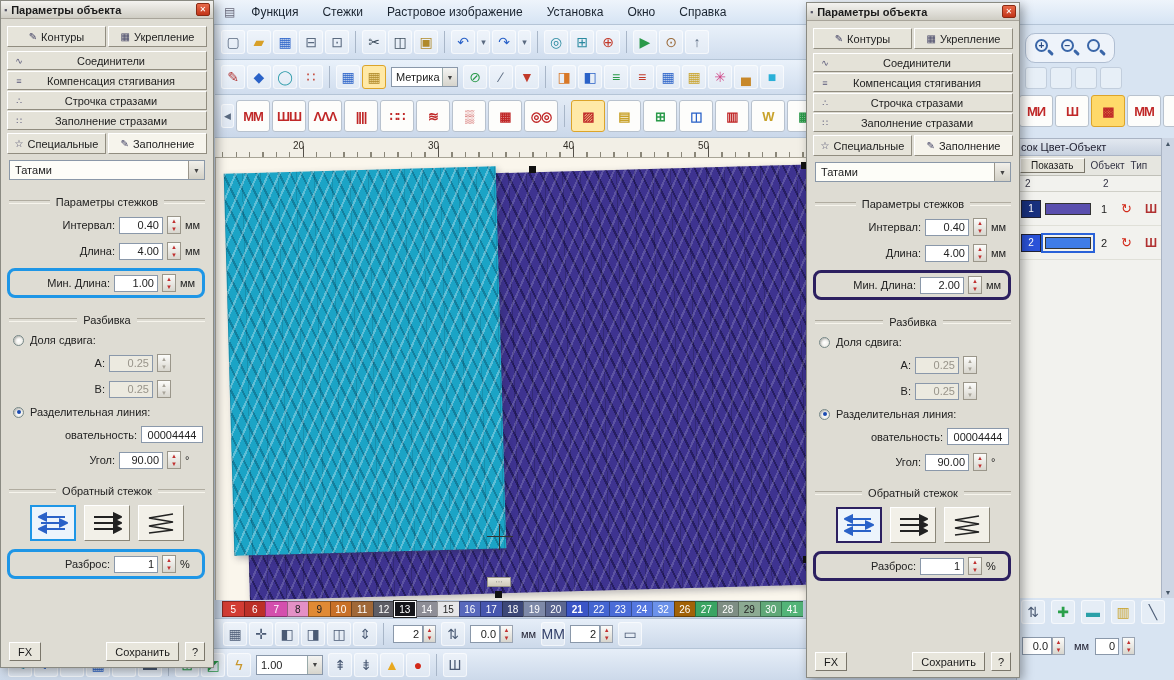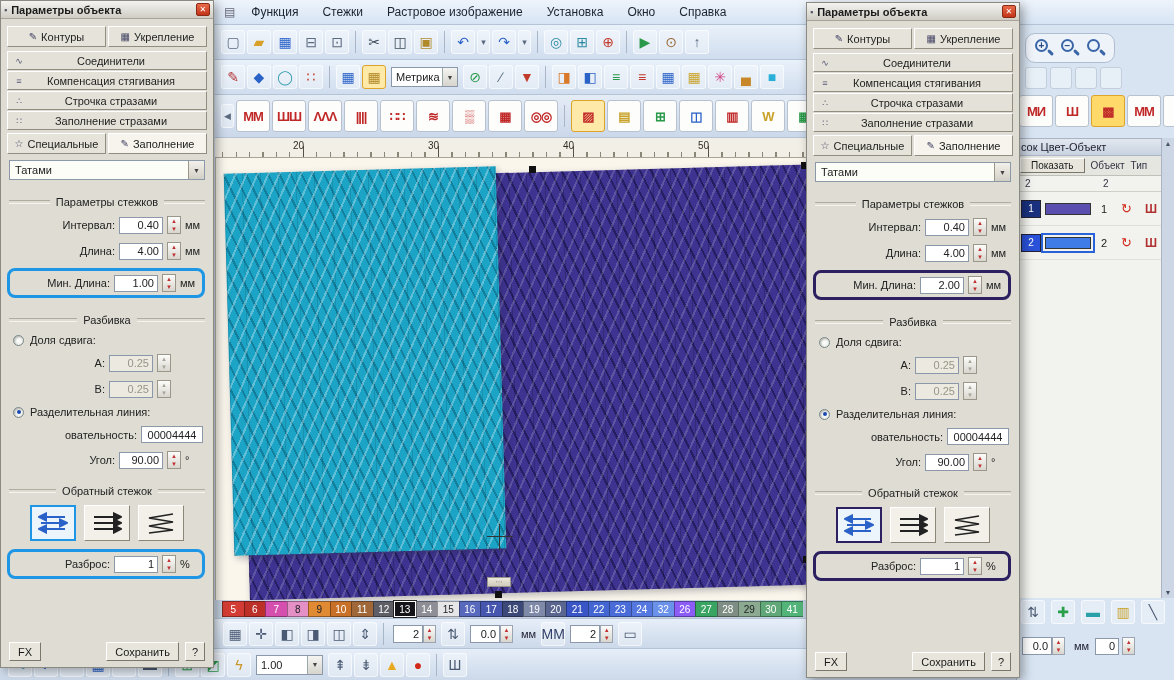--- a/index.html
+++ b/index.html
@@ -294,26 +294,26 @@
       <span class="pcell" style="background: rgb(160, 104, 56); color: rgb(255, 255, 255);">11</span>
       <span class="pcell" style="background: rgb(94, 94, 102); color: rgb(255, 255, 255);">12</span>
       <span class="pcell sel" style="background: rgb(20, 20, 24); color: rgb(255, 255, 255);">13</span>
       <span class="pcell" style="background: rgb(142, 142, 150); color: rgb(255, 255, 255);">14</span>
       <span class="pcell" style="background: rgb(230, 230, 232); color: rgb(34, 34, 34);">15</span>
       <span class="pcell" style="background: rgb(88, 104, 188); color: rgb(255, 255, 255);">16</span>
       <span class="pcell" style="background: rgb(70, 86, 174); color: rgb(255, 255, 255);">17</span>
       <span class="pcell" style="background: rgb(60, 72, 120); color: rgb(255, 255, 255);">18</span>
       <span class="pcell" style="background: rgb(126, 138, 168); color: rgb(255, 255, 255);">19</span>
       <span class="pcell" style="background: rgb(90, 102, 144); color: rgb(255, 255, 255);">20</span>
-      <span class="pcell" style="background: rgb(58, 85, 198); color: rgb(255, 255, 255);">21</span>
+      <span class="pcell" style="background: rgb(58, 85, 198); color: rgb(255, 255, 255); font-weight: bold;">21</span>
       <span class="pcell" style="background: rgb(68, 102, 210); color: rgb(255, 255, 255);">22</span>
       <span class="pcell" style="background: rgb(74, 108, 216); color: rgb(255, 255, 255);">23</span>
       <span class="pcell" style="background: rgb(85, 120, 224); color: rgb(255, 255, 255);">24</span>
       <span class="pcell" style="background: rgb(107, 146, 234); color: rgb(255, 255, 255);">32</span>
-      <span class="pcell" style="background: #8b5cf6; color: rgb(255, 255, 255);">26</span>
+      <span class="pcell" style="background: #a16207; color: rgb(255, 255, 255);">26</span>
       <span class="pcell" style="background: rgb(58, 164, 99); color: rgb(255, 255, 255);">27</span>
       <span class="pcell" style="background: rgb(126, 142, 132); color: rgb(255, 255, 255);">28</span>
       <span class="pcell" style="background: rgb(140, 170, 146); color: rgb(34, 34, 34);">29</span>
       <span class="pcell" style="background: rgb(96, 168, 120); color: rgb(255, 255, 255);">30</span>
       <span class="pcell" style="background: rgb(82, 180, 120); color: rgb(255, 255, 255);">41</span>
     </div>
 
   <div class="bbar" id="bottomA">
       <span class="icon" style="color: rgb(74, 90, 116);">▦</span>
       <span class="icon" style="color: rgb(74, 90, 116);">✛</span>

